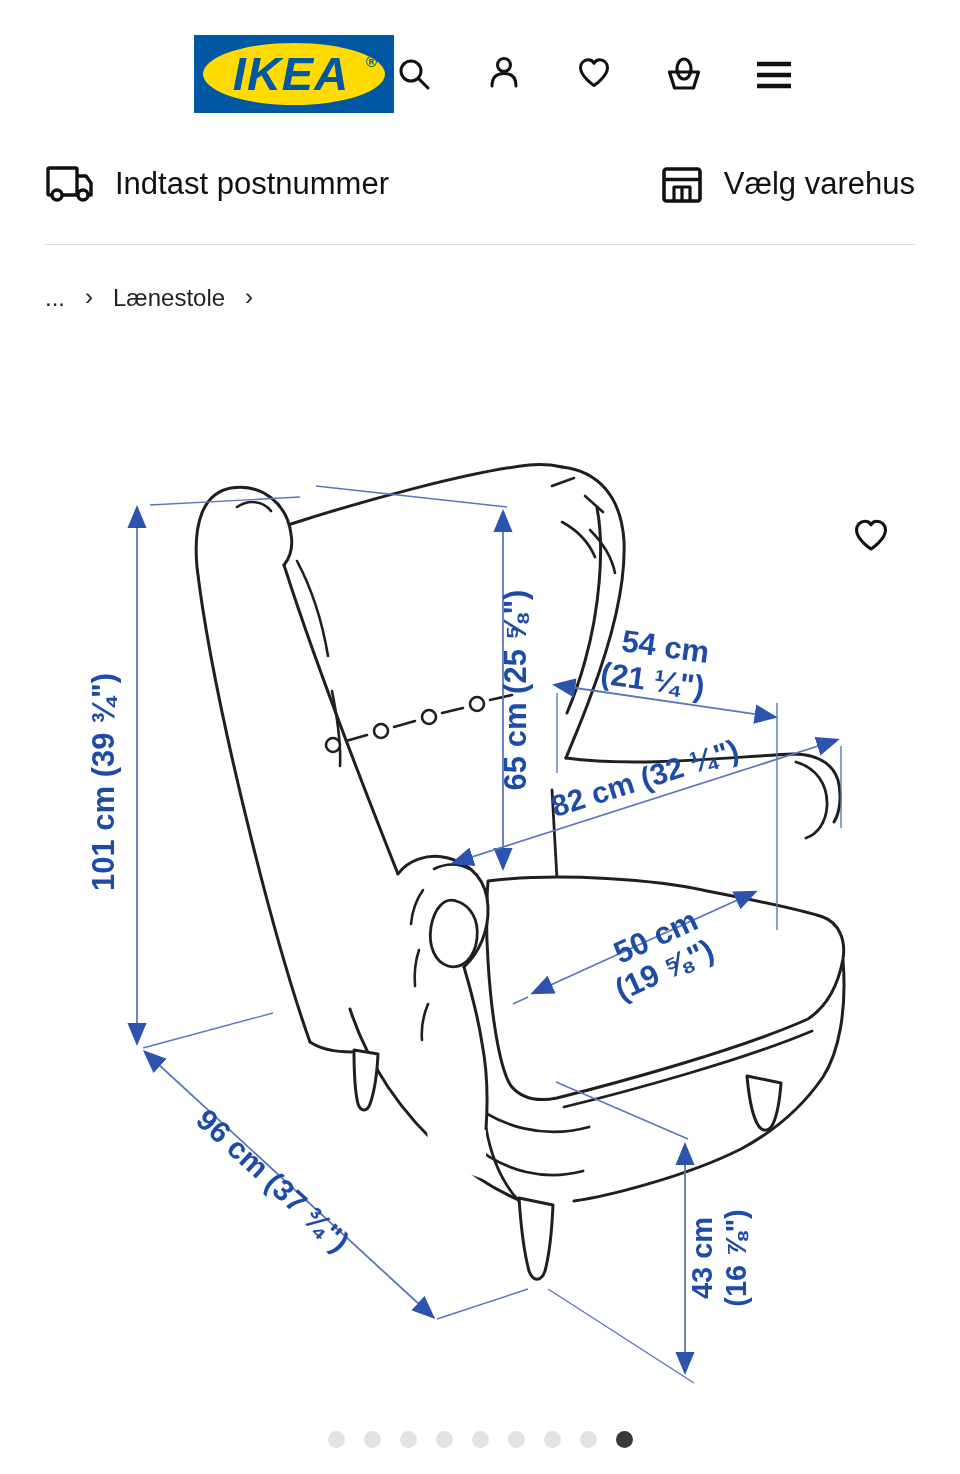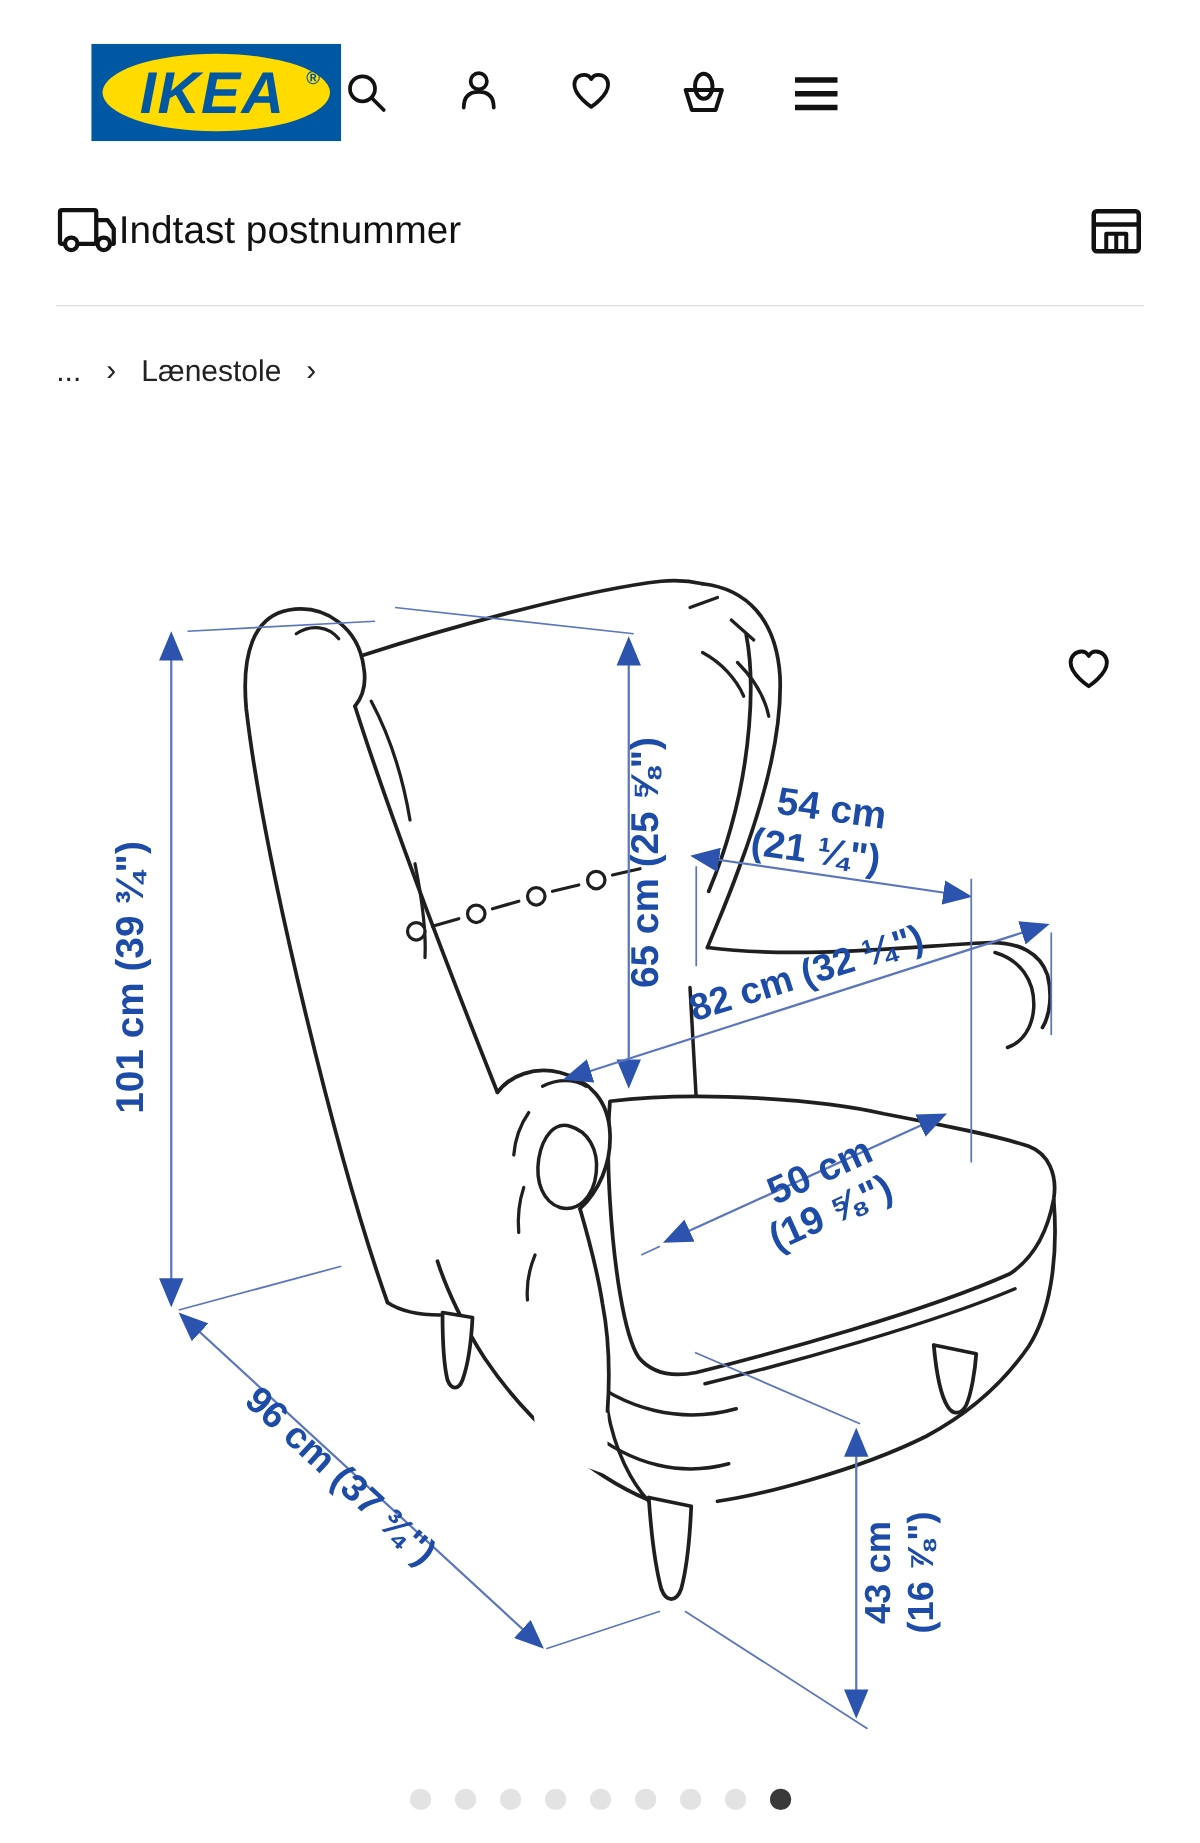--- a/index.html
+++ b/index.html
@@ -2,26 +2,26 @@
 <html><head>
 <meta charset="utf-8">
 <style>
   html,body{margin:0;padding:0;}
   body{
     width:960px;height:1474px;position:relative;overflow:hidden;
     background:#ffffff;color:#111;
     font-family:"Liberation Sans","DejaVu Sans",sans-serif;
   }
   .hdr-row1{position:absolute;top:35px;left:45px;right:45px;height:78px;
-    display:flex;align-items:center;justify-content:flex-start;margin-left:28px;}
+    display:flex;align-items:center;justify-content:center;margin-left:28px;}
   .hdr-icons{display:flex;align-items:center;gap:50px;}
   .icon-btn{width:40px;height:40px;display:block;cursor:pointer;}
   .hdr-row2{position:absolute;top:158px;left:45px;right:45px;height:52px;
     display:flex;align-items:center;justify-content:space-between;}
-  .hdr-group{display:flex;align-items:center;font-size:31px;color:#111;}
+  .hdr-group{display:flex;align-items:center;gap:20px;font-size:31px;color:#111;}
   .divider{position:absolute;top:244px;left:45px;right:45px;height:1px;background:#dcdcdc;}
   .breadcrumb{position:absolute;top:284px;left:45px;display:flex;align-items:center;
     gap:20px;font-size:24px;color:#222;}
   .crumb{white-space:nowrap;}
   .crumb-sep{font-size:24px;color:#222;transform:translateY(-1px);}
   .figure{position:absolute;top:360px;left:0;width:960px;height:1050px;}
   .figure svg{display:block;}
   .dots{position:absolute;top:1431px;left:0;right:0;display:flex;
     justify-content:center;align-items:center;gap:19px;}
   .dot{width:17px;height:17px;border-radius:50%;display:block;cursor:pointer;}
@@ -72,20 +72,21 @@
     </svg>
     <span>Indtast postnummer</span>
   </div>
   <div class="hdr-group">
     <svg width="44" height="44" viewBox="0 0 44 44" fill="none" stroke="#111" stroke-width="3.6" stroke-linejoin="round">
       <rect x="4" y="7" width="36" height="32" rx="2.5"></rect>
       <line x1="4" y1="17.5" x2="40" y2="17.5"></line>
       <path d="M14,39 L14,25 L30,25 L30,39" stroke-width="3.2"></path>
       <line x1="22" y1="25" x2="22" y2="39" stroke-width="3.2"></line>
     </svg>
+    <span>Vælg varehus</span>
   </div>
 </div>
 
 <div class="divider"></div>
 
 <nav class="breadcrumb">
   <span class="crumb">...</span>
   <span class="crumb-sep">›</span>
   <span class="crumb">Lænestole</span>
   <span class="crumb-sep">›</span>

